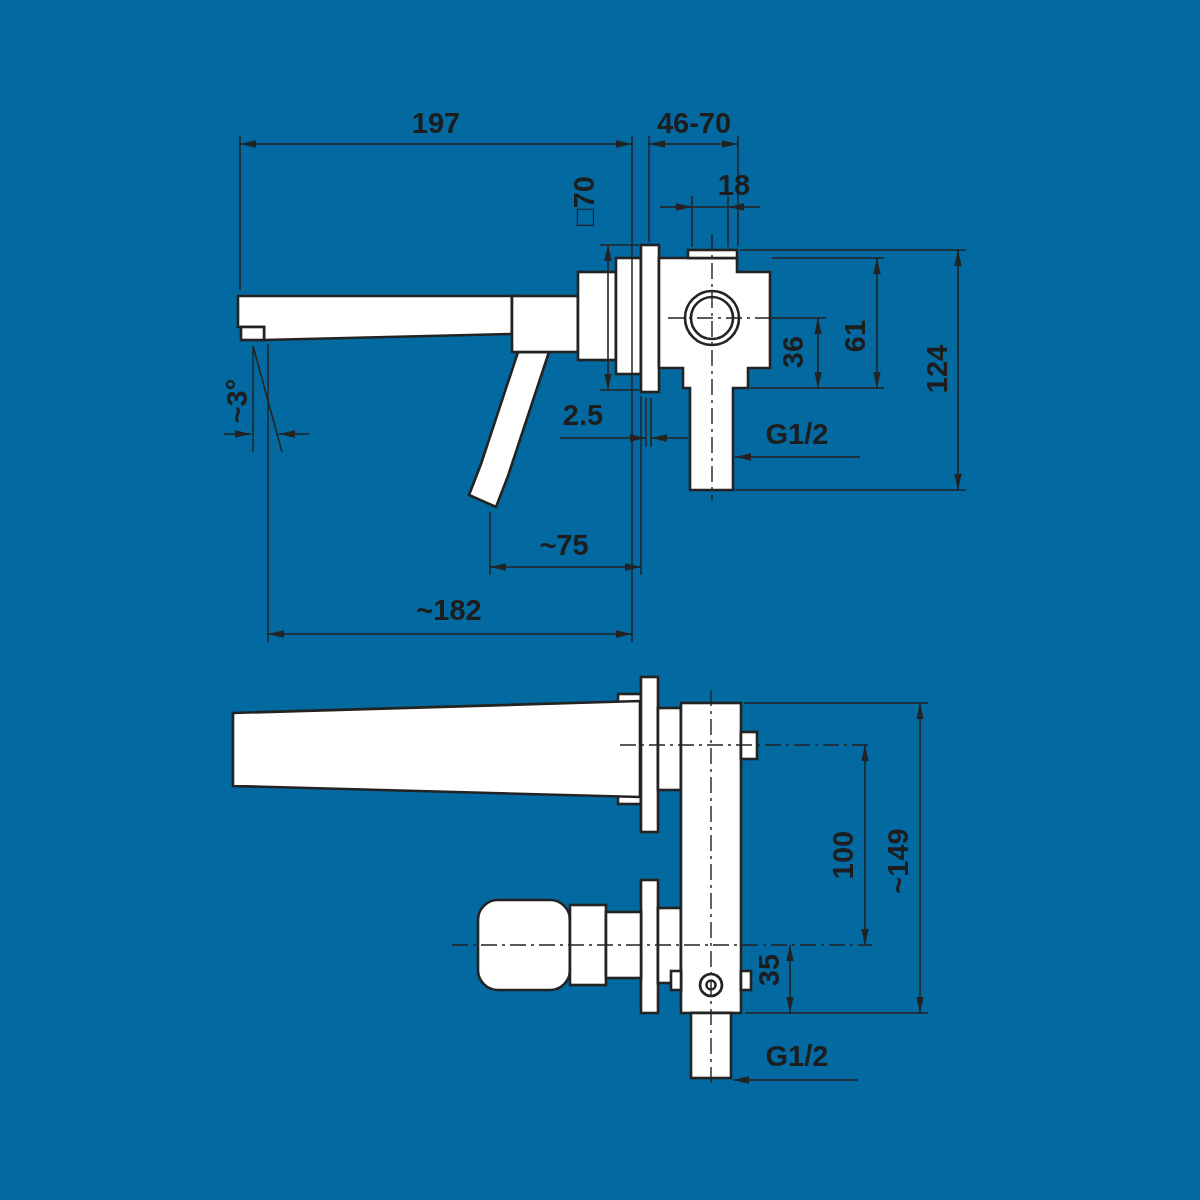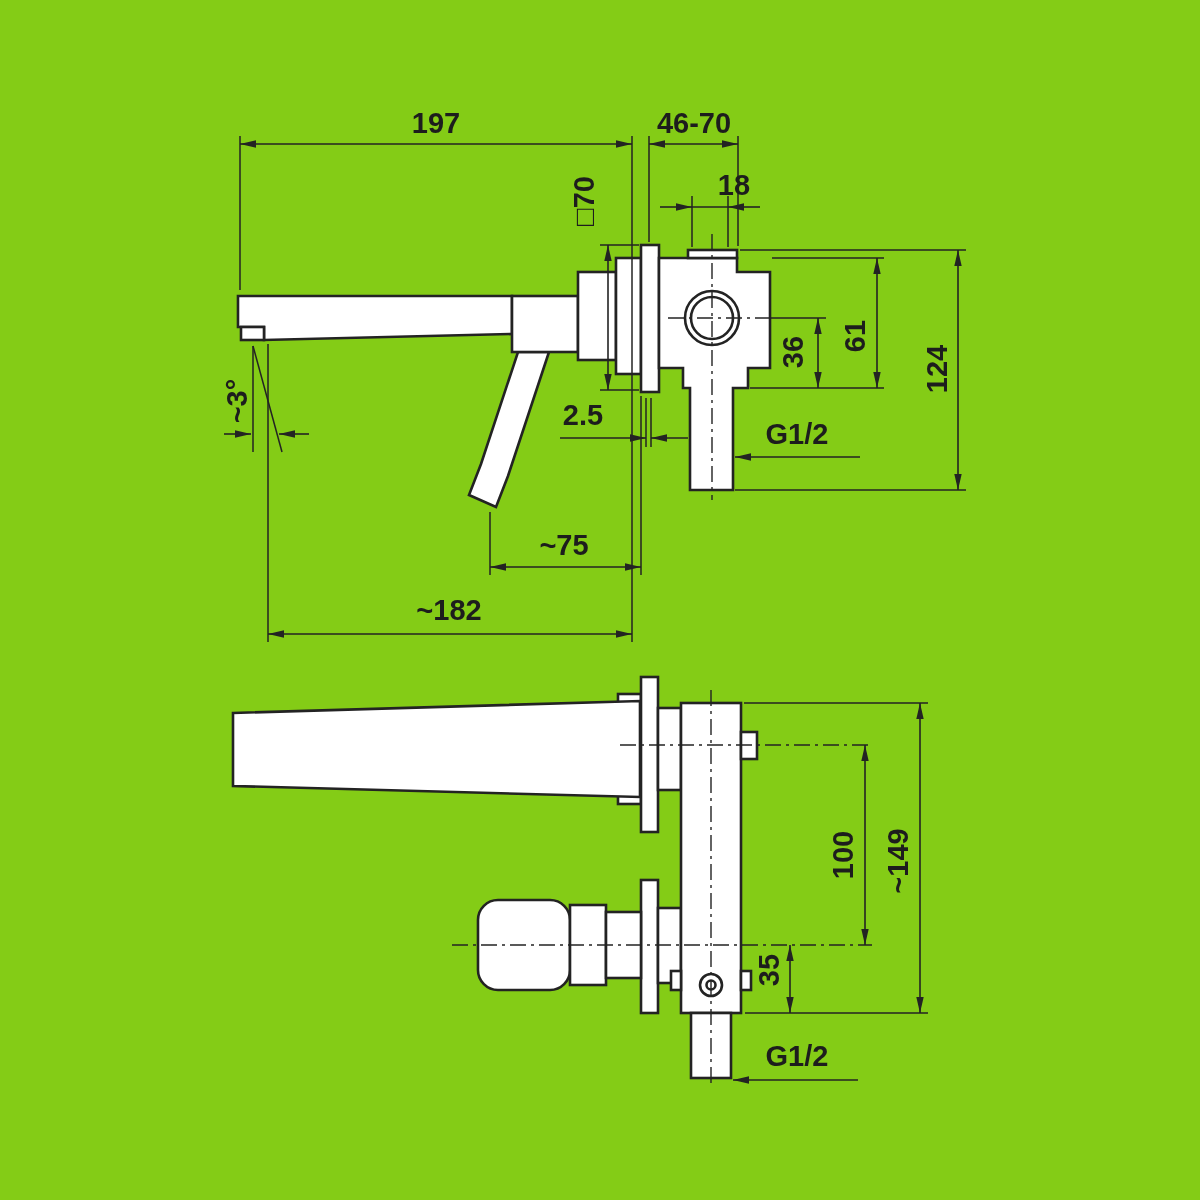--- a/index.html
+++ b/index.html
@@ -1,16 +1,16 @@
 <!DOCTYPE html>
 <html><head>
 <meta charset="utf-8">
 <style>
   html,body { margin:0; padding:0; background:#ffffff; }
-  .stage { width:1200px; height:1200px; position:relative; background:#84cc16; }
+  .stage { width:1200px; height:1200px; position:relative; background:#0369a1; }
   svg text {
     font-family:"Liberation Sans","DejaVu Sans",sans-serif;
     font-weight:bold; font-size:29px; fill:#1d1d1d;
   }
   .ol  { fill:#ffffff; stroke:#232323; stroke-width:2.6; stroke-linejoin:miter; }
   .oln { fill:none;    stroke:#232323; stroke-width:2.6; }
   .dim { stroke:#232323; stroke-width:1.6; fill:none; }
   .ext { stroke:#232323; stroke-width:1.5; fill:none; }
   .cl  { stroke:#232323; stroke-width:1.4; fill:none; stroke-dasharray:16 5 3 5; }
 </style>

